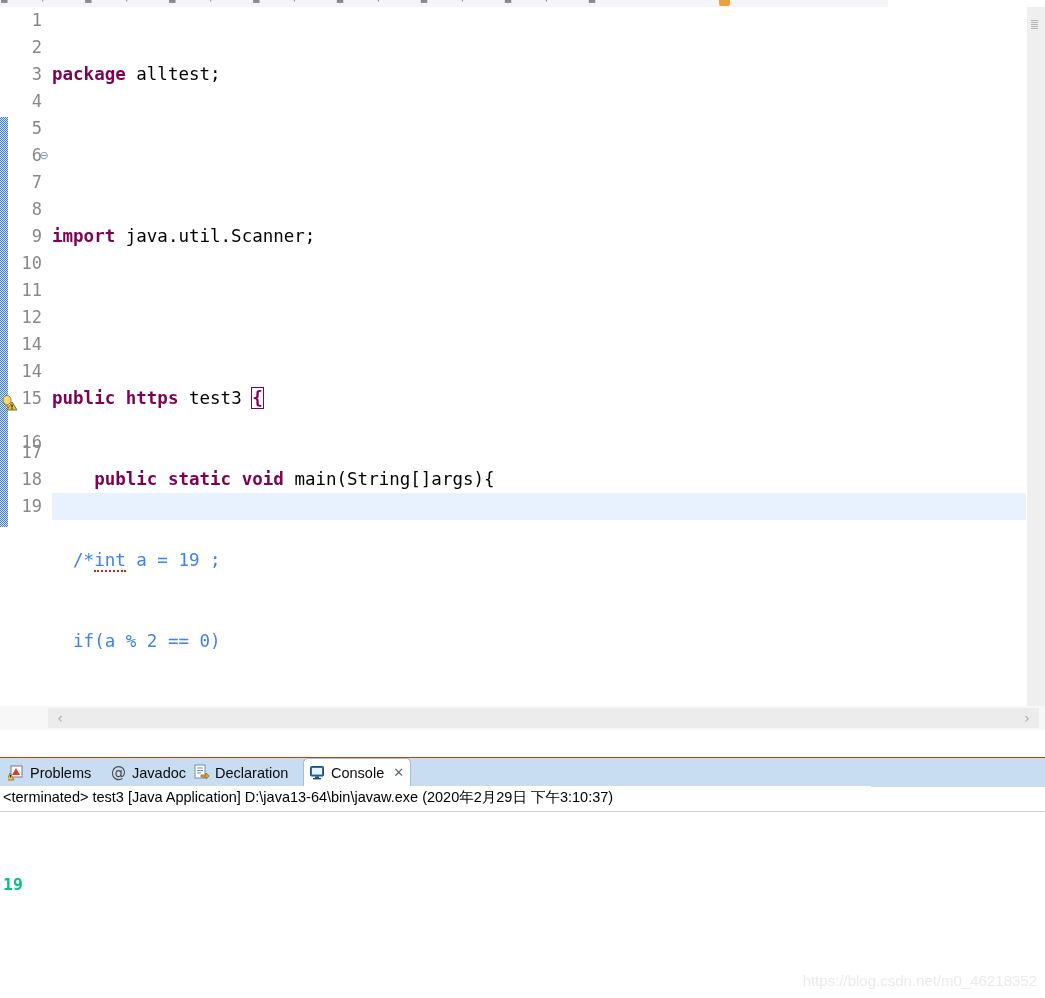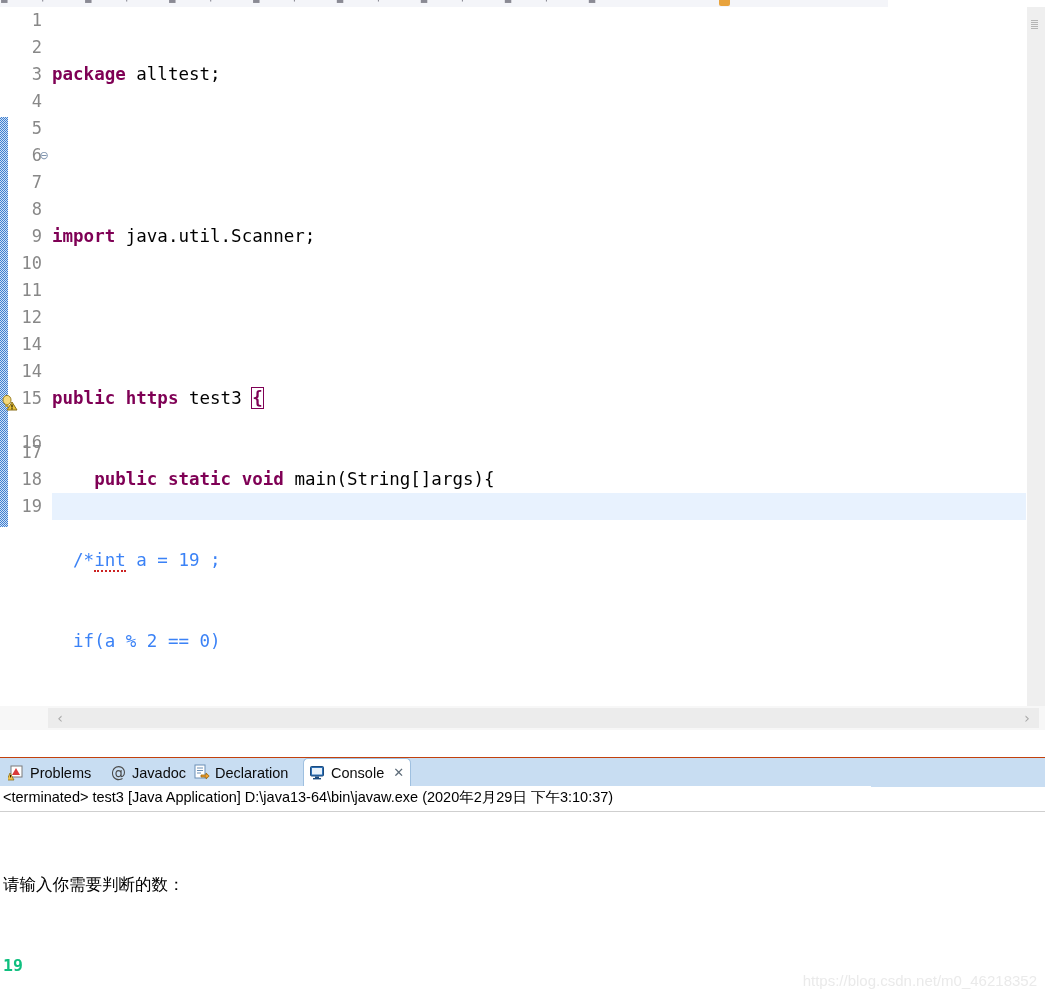--- a/index.html
+++ b/index.html
@@ -305,21 +305,20 @@
         <span>Console</span>
         <span class="closex">✕</span>
       </div>
     </div>
 
     <div class="consolebody">
       <div class="console-head">
         <span>&lt;terminated&gt; test3 [Java Application] D:\java13-64\bin\javaw.exe (2020年2月29日 下午3:10:37)</span>
       </div>
       <div class="console-out">
-        <div class="oline c-black cjk">请输入你需要判断的数：</div>
         <div class="oline c-green">19</div>
         
       </div>
     </div>
 
     <div class="watermark">https://blog.csdn.net/m0_46218352</div>
   </div>
 
 </div>
 

